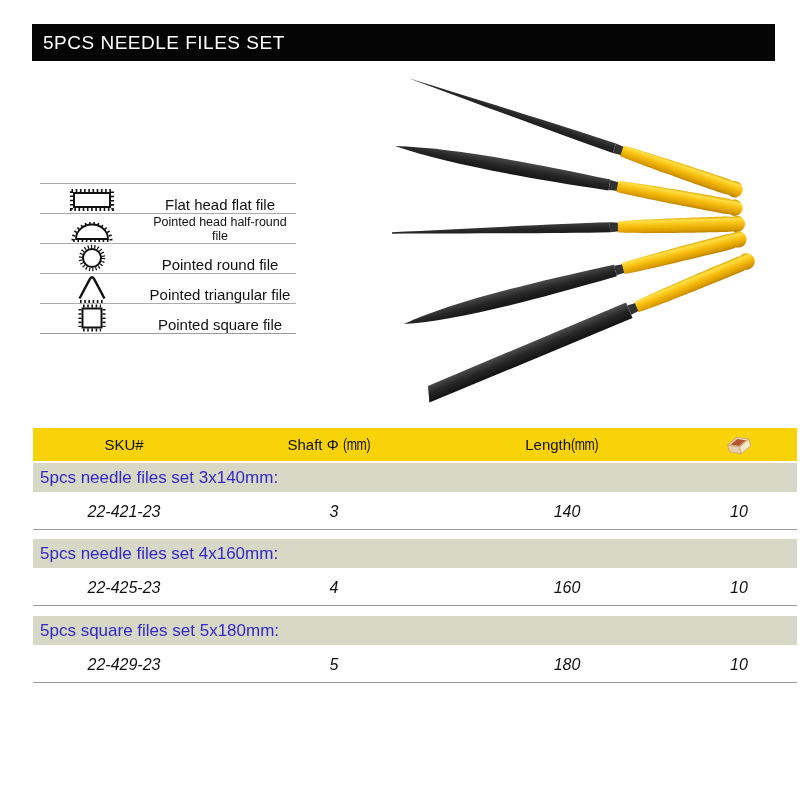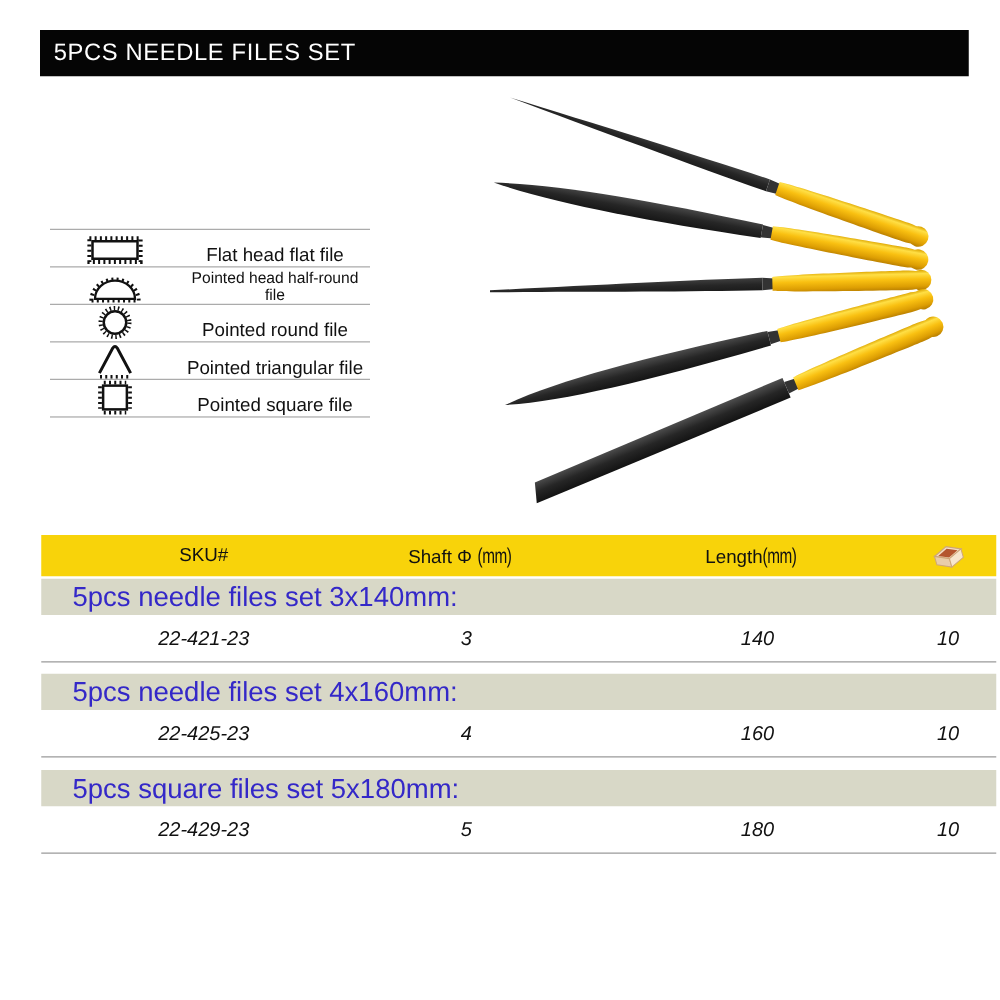--- a/index.html
+++ b/index.html
@@ -29,30 +29,30 @@
   .shape-header .h2{flex:1;text-align:left;}
   .shape-row{
     height:29px;display:flex;align-items:flex-end;border-top:1px solid #ababab;
     background:#fff;
   }
   .shape-row .icon-cell{width:104px;display:flex;justify-content:center;align-items:center;}
   .shape-row .name-cell{flex:1;text-align:center;font-size:15px;}
   .shape-row .name-cell.small{font-size:12.5px;margin-top:12px;}
   
   .spec-table{position:absolute;left:33px;top:428px;width:764px;}
-  .spec-grid{display:grid;grid-template-columns:182px 238px 228px 1fr;align-items:center;padding-left:39px;}
+  .spec-grid{display:grid;grid-template-columns:182px 238px 228px 1fr;align-items:center;}
   .spec-header{
     background:#F8D30A;height:33px;font-size:15px;color:#111;
   }
   .spec-header>div{text-align:center;}
   .unit{display:inline-block;transform:scaleX(.72);transform-origin:left center;
         font-size:17px;letter-spacing:-.5px;}
   .group-row{
     background:#D8D8C7;height:29px;display:flex;align-items:center;
-    color:#3428C8;font-size:22px;padding-left:25px;box-sizing:border-box;
+    color:#3428C8;font-size:17px;padding-left:7px;box-sizing:border-box;
     margin-top:2px;
   }
   .data-row{
     background:#fff;height:35px;border-bottom:1px solid #9a9a9a;
     font-size:16px;color:#111;margin-top:2px;font-style:italic;
   }
   .data-row>div{text-align:center;}
   .sp9{height:7px;} .sp10{height:8px;}
   .pack-icon-cell{display:flex;justify-content:center;align-items:center;}
 </style>

